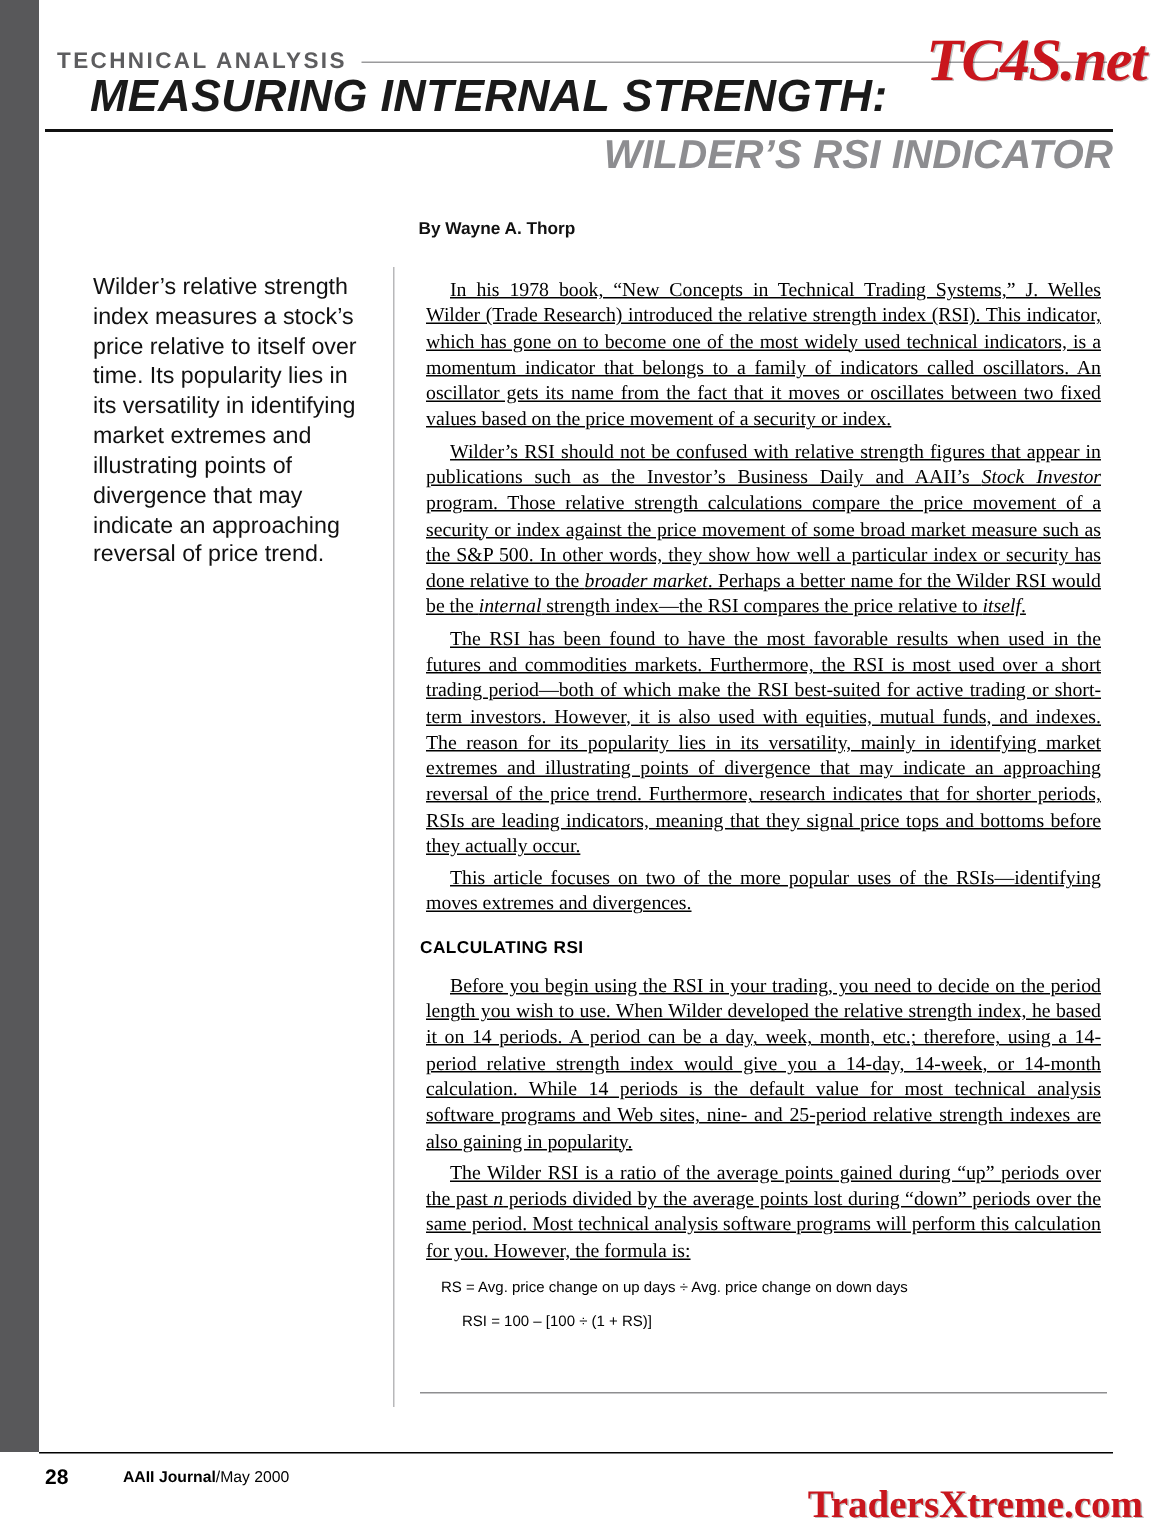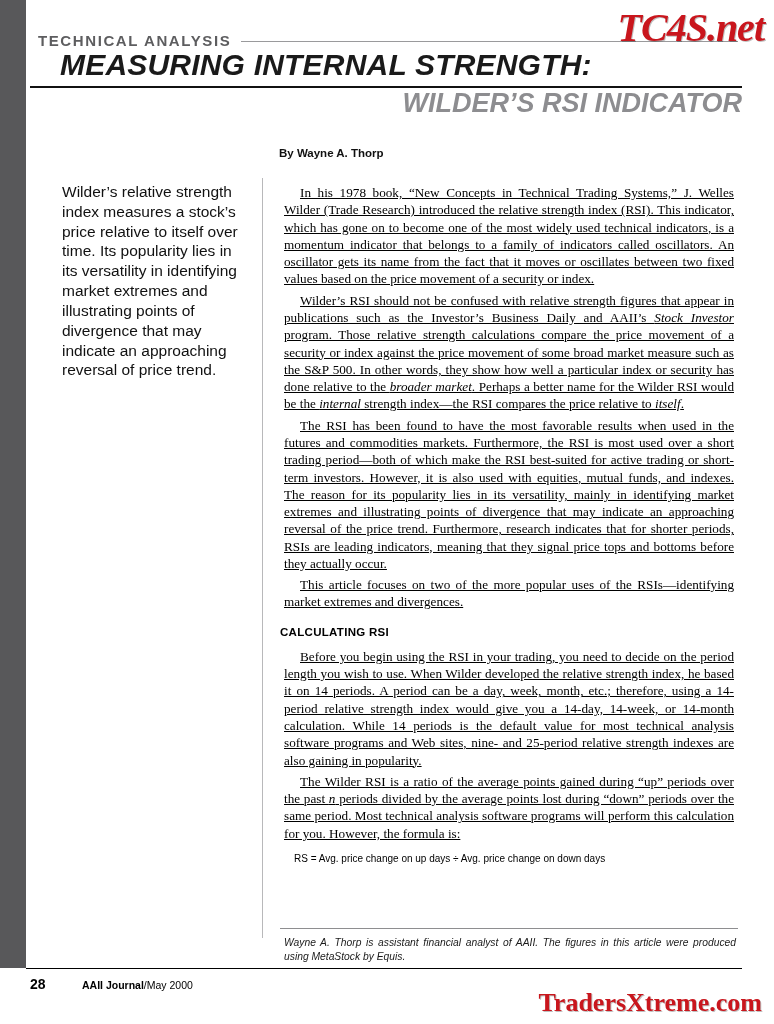--- a/index.html
+++ b/index.html
@@ -17,21 +17,21 @@
   .page {
     position: relative;
     width: 774px;
     height: 1024px;
     background: #ffffff;
   }
 
   
   .wm-tc4s {
     position: absolute;
-    top: 4px;
+    top: 16px;
     right: 10px;
     font-family: "Liberation Serif", serif;
     font-weight: bold;
     font-style: italic;
     font-size: 40px;
     color: #c9161d;
     letter-spacing: -1px;
     text-shadow: 1px 1px 0 rgba(0,0,0,0.25);
     z-index: 40;
     white-space: nowrap;
@@ -273,34 +273,34 @@
   <div class="byline">By Wayne A. Thorp</div>
 
   <div class="deck">Wilder’s relative strength index measures a stock’s price relative to itself over time. Its popularity lies in its versatility in identifying market extremes and illustrating points of divergence that may indicate an approaching reversal of price trend.</div>
 
   <div class="col-rule"></div>
 
   <div class="body-col">
     <p>In his 1978 book, “New Concepts in Technical Trading Systems,” J. Welles Wilder (Trade Research) introduced the relative strength index (RSI). This indicator, which has gone on to become one of the most widely used technical indicators, is a momentum indicator that belongs to a family of indicators called oscillators. An oscillator gets its name from the fact that it moves or oscillates between two fixed values based on the price movement of a security or index.</p>
     <p><span>Wilder’s RSI should not be confused with relative strength figures that appear in publications such as the Investor’s Business Daily and AAII’s </span><em>Stock Investor</em><span> program. Those relative strength calculations compare the price movement of a security or index against the price movement of some broad market measure such as the S&amp;P 500. In other words, they show how well a particular index or security has done relative to the </span><em>broader market</em><span>. Perhaps a better name for the Wilder RSI would be the </span><em>internal</em><span> strength index—the RSI compares the price relative to </span><em>itself</em><span>.</span></p>
     <p>The RSI has been found to have the most favorable results when used in the futures and commodities markets. Furthermore, the RSI is most used over a short trading period—both of which make the RSI best-suited for active trading or short-term investors. However, it is also used with equities, mutual funds, and indexes. The reason for its popularity lies in its versatility, mainly in identifying market extremes and illustrating points of divergence that may indicate an approaching reversal of the price trend. Furthermore, research indicates that for shorter periods, RSIs are leading indicators, meaning that they signal price tops and bottoms before they actually occur.</p>
-    <p>This article focuses on two of the more popular uses of the RSIs—identifying market extremes and divergences.</p>
+    <p>This article focuses on two of the more popular uses of the RSIs—identifying moves extremes and divergences.</p>
 
     <div class="subhead">CALCULATING RSI</div>
 
     <p>Before you begin using the RSI in your trading, you need to decide on the period length you wish to use. When Wilder developed the relative strength index, he based it on 14 periods. A period can be a day, week, month, etc.; therefore, using a 14-period relative strength index would give you a 14-day, 14-week, or 14-month calculation. While 14 periods is the default value for most technical analysis software programs and Web sites, nine- and 25-period relative strength indexes are also gaining in popularity.</p>
     <p><span>The Wilder RSI is a ratio of the average points gained during “up” periods over the past </span><em>n</em><span> periods divided by the average points lost during “down” periods over the same period. Most technical analysis software programs will perform this calculation for you. However, the formula is:</span></p>
 
     <div class="formula">RS = Avg. price change on up days ÷ Avg. price change on down days</div>
 
 
+    <div class="formula formula-2">RSI = 100 – [100 ÷ (1 + RS)]</div>
   </div>
 
   <div class="footnote-rule"></div>
-  <div class="footnote">Wayne A. Thorp is assistant financial analyst of AAII. The figures in this article were produced using MetaStock by Equis.</div>
 
   <div class="footer-rule"></div>
   <div class="folio">28</div>
   <div class="footer-journal"><b>AAII Journal</b><span>/May  2000</span></div>
 
   <div class="wm-tc4s">TC4S.net</div>
   <div class="wm-txm">TradersXtreme.com</div>
 
 </div>
 

